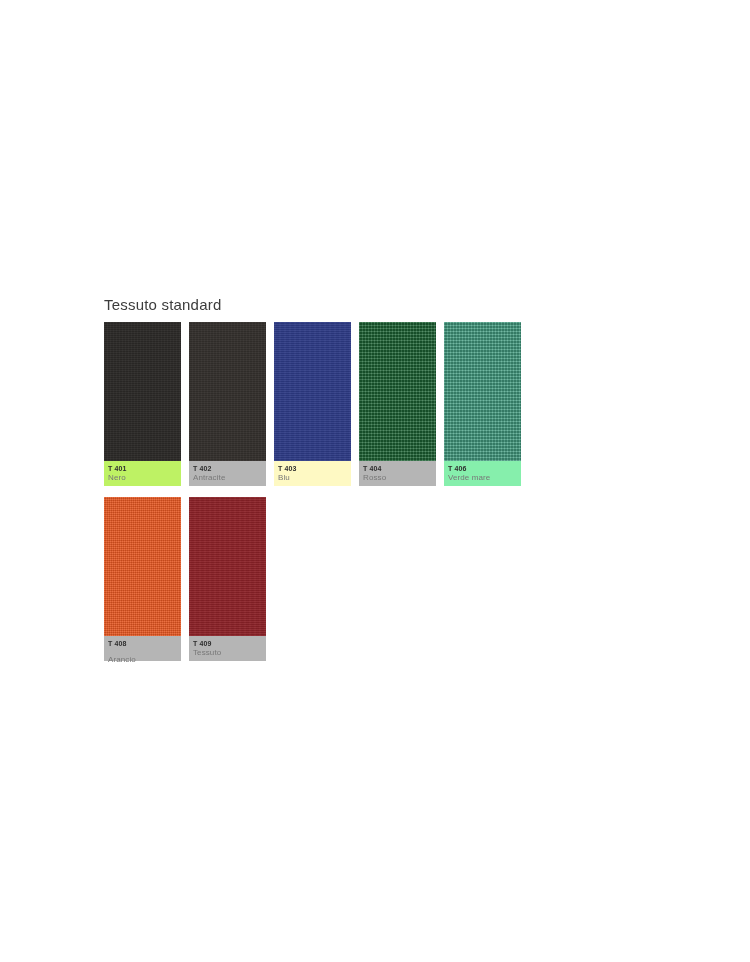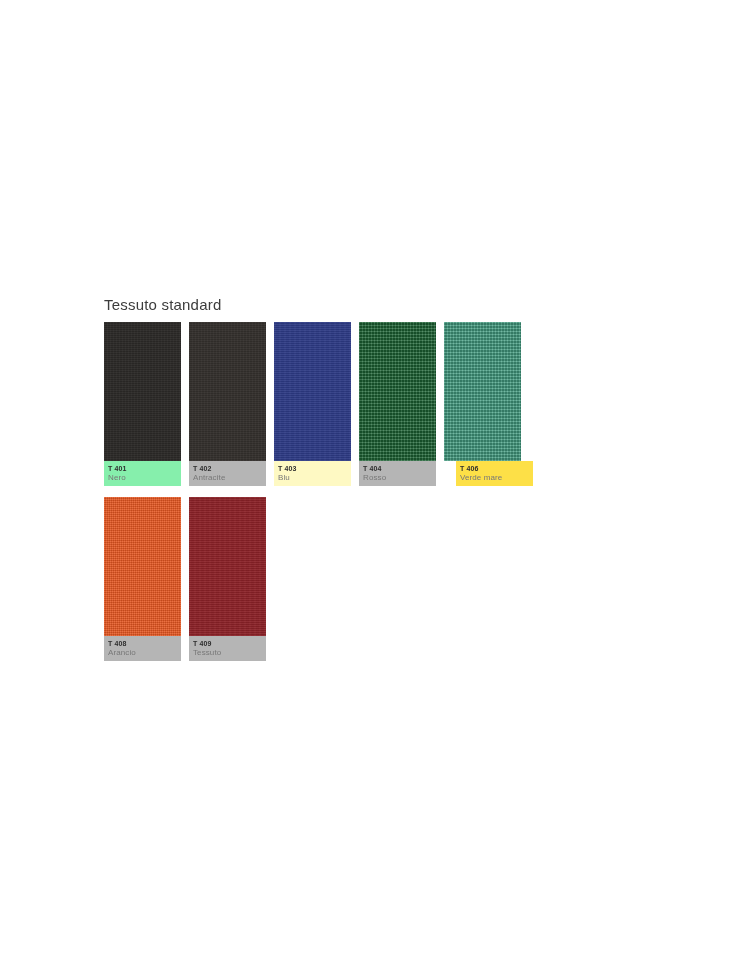--- a/index.html
+++ b/index.html
@@ -112,21 +112,21 @@
 <div id="catalog">
 
   <h1 id="section-title" style="color: rgb(60, 60, 60);">Tessuto standard</h1>
 
   <div id="rows-container">
       <div class="swatch-row">
         <div class="swatch-card">
           <div class="swatch-chip" style="background-color: rgb(43, 41, 39);">
             <div class="weave soft"></div>
           </div>
-          <div class="swatch-label" style="background-color: #86efac;">
+          <div class="swatch-label" style="background-color: #bef264;">
             <span class="swatch-code" style="color: rgb(46, 46, 46);">T 401</span>
             <span class="swatch-name" style="color: rgb(120, 120, 120);">Nero</span>
           </div>
         </div>
         <div class="swatch-card">
           <div class="swatch-chip" style="background-color: rgb(51, 47, 44);">
             <div class="weave soft"></div>
           </div>
           <div class="swatch-label" style="background-color: rgb(181, 181, 181);">
             <span class="swatch-code" style="color: rgb(46, 46, 46);">T 402</span>
@@ -148,34 +148,34 @@
           </div>
           <div class="swatch-label" style="background-color: rgb(181, 181, 181);">
             <span class="swatch-code" style="color: rgb(46, 46, 46);">T 404</span>
             <span class="swatch-name" style="color: rgb(120, 120, 120);">Rosso</span>
           </div>
         </div>
         <div class="swatch-card">
           <div class="swatch-chip" style="background-color: rgb(68, 161, 132);">
             <div class="weave coarse"></div>
           </div>
-          <div class="swatch-label" style="background-color: #fde047; margin-left: 12px;">
+          <div class="swatch-label" style="background-color: #86efac;">
             <span class="swatch-code" style="color: rgb(46, 46, 46);">T 406</span>
             <span class="swatch-name" style="color: rgb(120, 120, 120);">Verde mare</span>
           </div>
         </div>
       </div>
       <div class="swatch-row">
         <div class="swatch-card">
           <div class="swatch-chip" style="background-color: rgb(230, 85, 31);">
             <div class="weave fine"></div>
           </div>
           <div class="swatch-label" style="background-color: rgb(181, 181, 181);">
             <span class="swatch-code" style="color: rgb(46, 46, 46);">T 408</span>
-            <span class="swatch-name" style="color: rgb(120, 120, 120);">Arancio</span>
+            <span class="swatch-name" style="color: rgb(120, 120, 120); margin-top: 7px;">Arancio</span>
           </div>
         </div>
         <div class="swatch-card">
           <div class="swatch-chip" style="background-color: rgb(139, 33, 39);">
             <div class="weave horiz"></div>
           </div>
           <div class="swatch-label" style="background-color: rgb(181, 181, 181);">
             <span class="swatch-code" style="color: rgb(46, 46, 46);">T 409</span>
             <span class="swatch-name" style="color: rgb(120, 120, 120);">Tessuto</span>
           </div>

